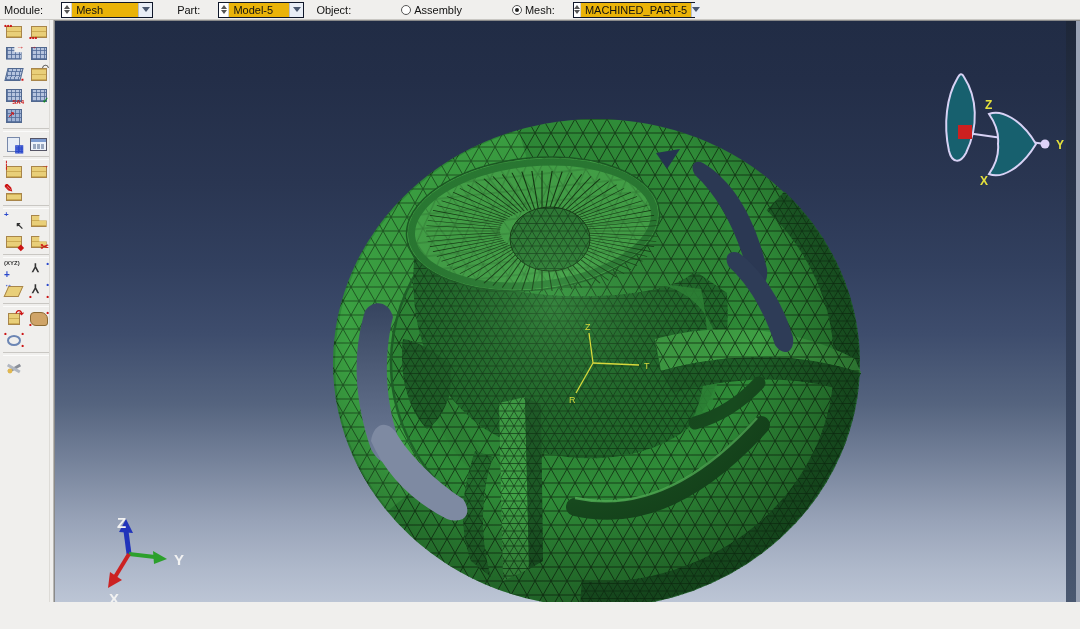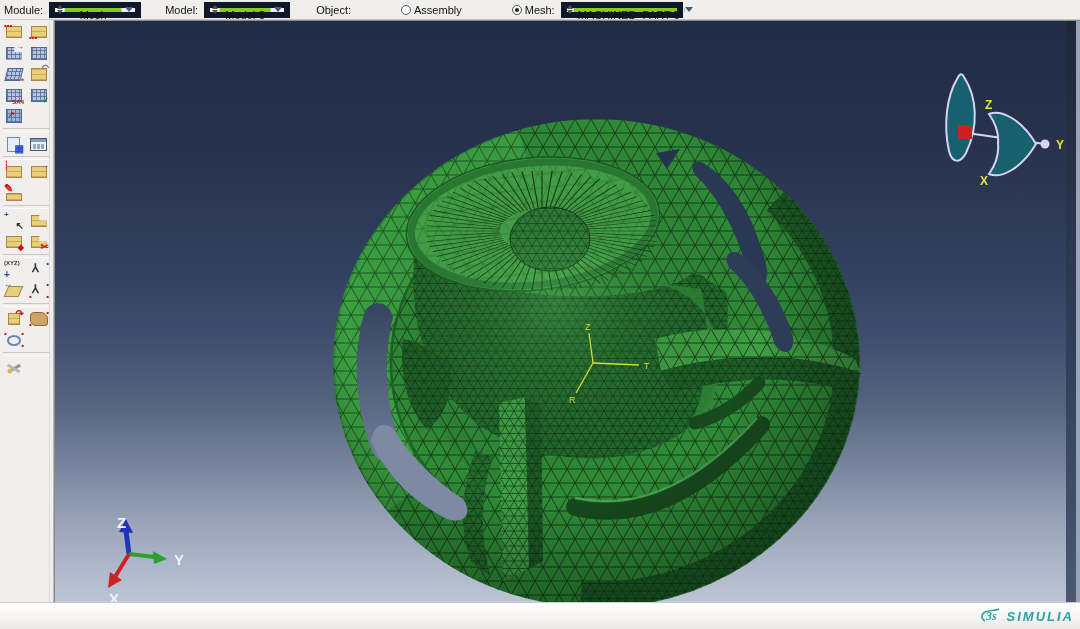--- a/index.html
+++ b/index.html
@@ -1,23 +1,23 @@
 <!DOCTYPE html>
 <html><head>
 <meta charset="utf-8">
 <style>
   html,body{margin:0;padding:0;}
   body{width:1080px;height:629px;overflow:hidden;font-family:"Liberation Sans",sans-serif;background:#f0efed;}
-  #app{position:relative;width:1080px;height:454px;background:#f0efed;text-align:center;}
+  #app{position:relative;width:1080px;height:454px;background:#f0efed;}
 
   
   #contextbar{position:absolute;left:0;top:0;width:1080px;height:20px;background:#f0efed;
     border-bottom:1px solid #c9c7c3;display:flex;align-items:center;gap:6px;padding-left:4px;box-sizing:border-box;font-size:11px;color:#111;}
   .cblabel{white-space:nowrap;}
-  .combo{display:flex;align-items:stretch;height:16px;background:#84cc16;border:6px solid #0f172a;box-sizing:border-box;}
+  .combo{display:flex;align-items:stretch;height:16px;background:#eab308;border:1px solid #0f172a;box-sizing:border-box;margin-left:12px;}
   .spin{width:9px;display:flex;flex-direction:column;align-items:center;justify-content:center;gap:1px;border-right:1px solid #d5d5d5;background:#fff;}
   .spin i{width:0;height:0;border-left:3px solid transparent;border-right:3px solid transparent;}
   .spin .up{border-bottom:4px solid #555;}
   .spin .dn{border-top:4px solid #555;}
   .combo .val{padding:1px 4px 0 4px;white-space:nowrap;flex:1;}
   .drop{width:13px;background:#e9eef6;border-left:1px solid #b9c0cc;display:flex;align-items:center;justify-content:center;}
   .drop i{width:0;height:0;border-left:4px solid transparent;border-right:4px solid transparent;border-top:5px solid #4a5870;}
   .radio{display:flex;align-items:center;gap:3px;padding-left:44px;}
   .rdot{width:10px;height:10px;border-radius:50%;border:1px solid #555;background:#fff;box-sizing:border-box;position:relative;}
   .rdot.sel::after{content:"";position:absolute;left:2px;top:2px;width:4px;height:4px;border-radius:50%;background:#222;}
@@ -74,32 +74,32 @@
     <div class="combo" style="width:92px">
       <span class="spin">
           <i class="up"></i>
           <i class="dn"></i>
         </span>
       <span class="val">Mesh</span>
       <span class="drop">
           <i></i>
         </span>
     </div>
-    <span class="cblabel" style="margin-left:18px">Model:</span>
+    <span class="cblabel" style="margin-left:18px">Part:</span>
     <div class="combo" style="width:86px">
       <span class="spin">
           <i class="up"></i>
           <i class="dn"></i>
         </span>
       <span class="val">Model-5</span>
       <span class="drop">
           <i></i>
         </span>
     </div>
-    <span class="cblabel" style="margin-left:20px">Object:</span>
+    <span class="cblabel" style="margin-left:6px">Object:</span>
     <span class="radio">
       <span class="rdot"></span>
       <span>Assembly</span>
     </span>
     <span class="radio">
       <span class="rdot sel"></span>
       <span>Mesh:</span>
     </span>
     <div class="combo" style="width:122px">
       <span class="spin">
@@ -449,23 +449,14 @@
           <text x="62" y="507">Z</text>
           <text x="119" y="544">Y</text>
           <text x="54" y="583">X</text>
         </g>
       </g>
     </svg>
     <div id="vpedge"></div>
     <div id="vpedge2"></div>
   </div>
 
-  <div id="statusbar">
-    <div id="brand">
-      <svg width="24" height="20" viewBox="0 0 24 20">
-        <path d="M6 15 C2 13 2 8 6 6 C10 4 16 5 20 3" stroke="#2ba3a0" stroke-width="1.6" fill="none"></path>
-        <text x="7" y="14" font-size="12" font-style="italic" font-weight="bold" fill="#2ba3a0" font-family="Liberation Serif, serif">3s</text>
-      </svg>
-      <span id="brandtext">SIMULIA</span>
-    </div>
-  </div>
 
 </div>
 
 </body></html>

